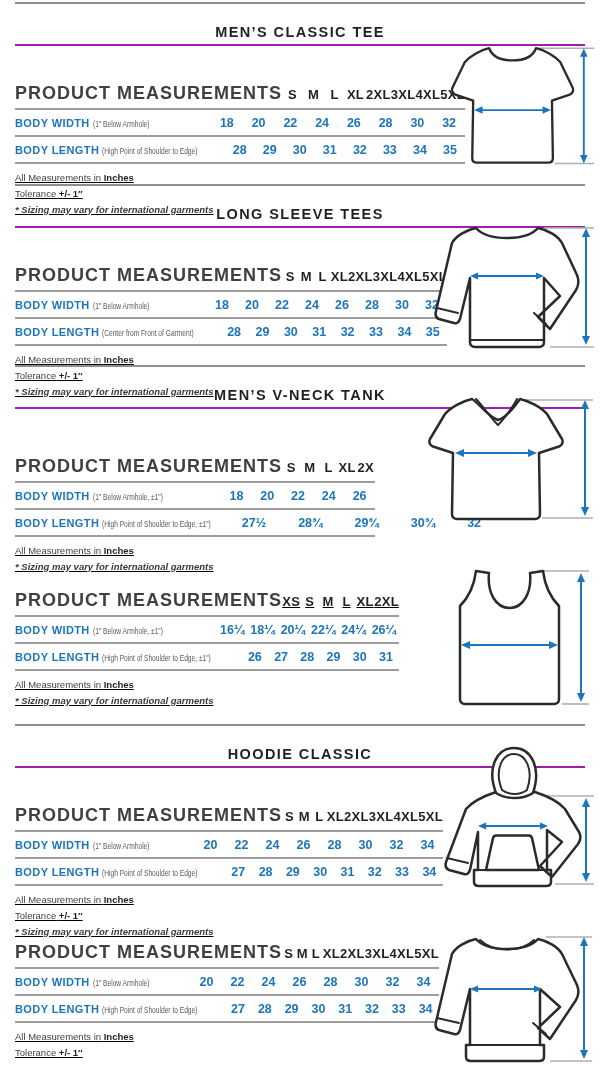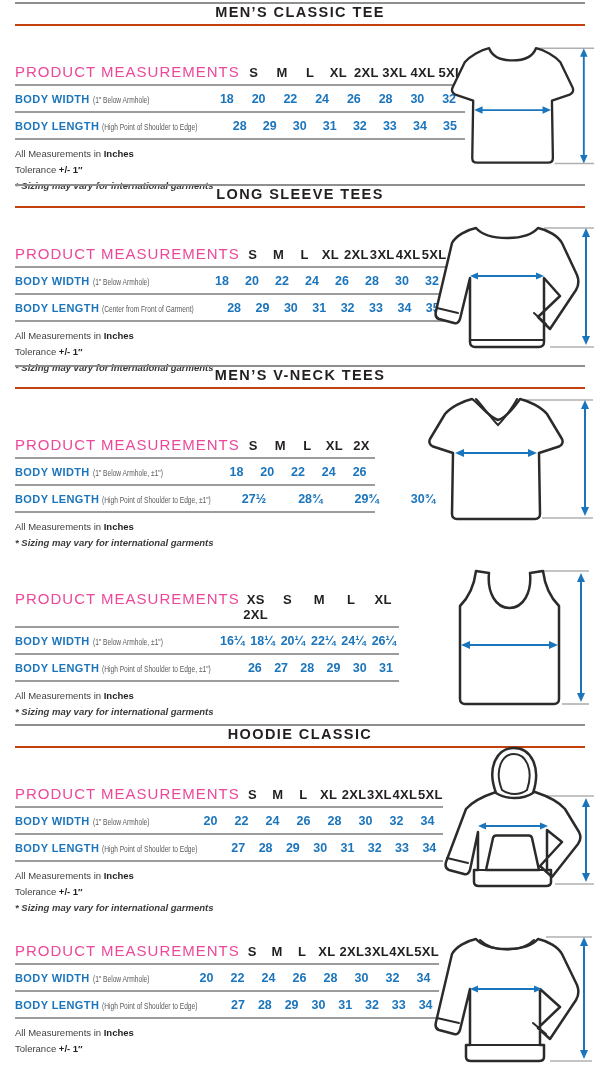--- a/index.html
+++ b/index.html
@@ -1,32 +1,32 @@
 <!DOCTYPE html>
 <html><head>
 <meta charset="utf-8">
 <style>
   html,body{margin:0;padding:0;background:#fff;}
   body{width:600px;height:1073px;overflow:hidden;font-family:"Liberation Sans",sans-serif;}
   .page{width:600px;height:1073px;position:relative;background:#fff;}
   .sec{position:relative;padding:2px 15px 0;box-sizing:border-box;}
-  .title-band{border-top:2px solid #8f8f8f;border-bottom:2px solid #c2410c;text-align:center;padding:0 0 4px;}
+  .title-band{border-top:2px solid #8f8f8f;border-bottom:2px solid #a21caf;text-align:center;padding:20px 0 4px;}
   .title{margin:0;font-size:14.5px;font-weight:700;letter-spacing:1.4px;color:#231f20;}
   .table{width:var(--w);margin-top:34px;}
   .tall .table{margin-top:44px;}
   .row{display:flex;align-items:baseline;border-bottom:2px solid #9c9c9c;padding:3px 0 4px;}
-  .th{flex:0 0 var(--labelw);font-size:15px;font-weight:400;letter-spacing:1px;color:#ec4899;white-space:nowrap;}
+  .th{flex:0 0 var(--labelw);font-size:18px;font-weight:700;letter-spacing:1px;color:#404040;white-space:nowrap;}
   .cells{flex:1;display:grid;}
   .cell{text-align:center;}
   .hdr{font-size:13px;font-weight:700;color:#231f20;letter-spacing:0.3px;}
   .val{font-size:12.5px;font-weight:700;color:#1b75bc;}
   .rowlab{flex:0 0 var(--labelw);white-space:nowrap;overflow:visible;}
   .blab{font-size:11px;font-weight:700;color:#1b75bc;letter-spacing:0.4px;text-align:right;}
   .sublab{font-size:8.5px;color:#5a5a5c;display:inline-block;transform:scaleX(0.78);transform-origin:0 60%;margin-left:3px;}
-  .notes{margin-top:8px;}
+  .notes{margin-top:8px;text-decoration:underline;}
   .note{margin:0 0 3px;font-size:9.5px;color:#3f3f41;line-height:1.35;}
   .note b{color:#231f20;}
   .note.italic{font-style:italic;font-weight:600;color:#3a3a3c;}
   .garment{position:absolute;}
   .g1{top:34px;right:4px;}
   .g2{top:36px;right:2px;}
   .g3{top:24px;right:2px;}
   .g4{top:20px;right:8px;}
   .g5{top:22px;right:2px;}
   .g6{top:22px;right:2px;}
@@ -173,21 +173,21 @@
       <g>
         <line class="arr" x1="160" y1="16" x2="160" y2="121"></line>
         <polygon class="ah" points="160,10 156,19 164,19"></polygon>
         <polygon class="ah" points="160,127 156,118 164,118"></polygon>
       </g>
     </svg>
   </section>
 
   <section class="sec tall" style="height:178px;--w:360px;--labelw:206px">
     <div class="title-band">
-      <h2 class="title">MEN’S V-NECK TEES</h2>
+      <h2 class="title">MEN’S V-NECK TANK</h2>
     </div>
     <div class="table">
       <div class="row thead">
         <span class="th">PRODUCT MEASUREMENTS</span>
         <div class="cells" style="grid-template-columns: repeat(5, 1fr);">
             <span class="cell hdr">S</span>
             <span class="cell hdr">M</span>
             <span class="cell hdr">L</span>
             <span class="cell hdr">XL</span>
             <span class="cell hdr">2X</span>
@@ -233,21 +233,21 @@
         <polygon class="ah" points="165,13 161,22 169,22"></polygon>
         <polygon class="ah" points="165,129 161,120 169,120"></polygon>
       </g>
     </svg>
   </section>
 
   <section class="sec tall" style="height:181px;--w:384px;--labelw:202px">
     <div class="table">
       <div class="row thead">
         <span class="th">PRODUCT MEASUREMENTS</span>
-        <div class="cells" style="grid-template-columns: repeat(5, 1fr);">
+        <div class="cells" style="grid-template-columns: repeat(6, 1fr); text-decoration: underline;">
             <span class="cell hdr">XS</span>
             <span class="cell hdr">S</span>
             <span class="cell hdr">M</span>
             <span class="cell hdr">L</span>
             <span class="cell hdr">XL</span>
             <span class="cell hdr">2XL</span>
           </div>
       </div>
       <div class="row">
         <span class="rowlab"><b class="blab">BODY WIDTH</b><span class="sublab">(1" Below Armhole, ±1")</span></span>

